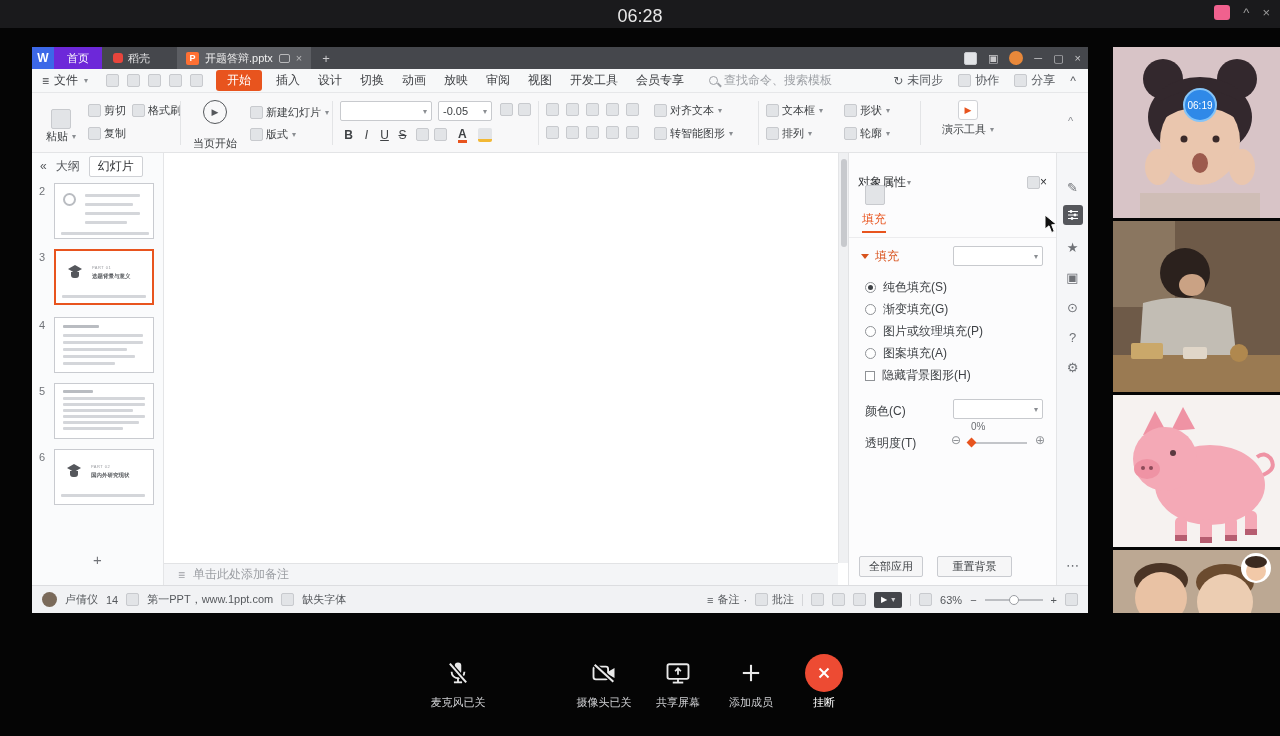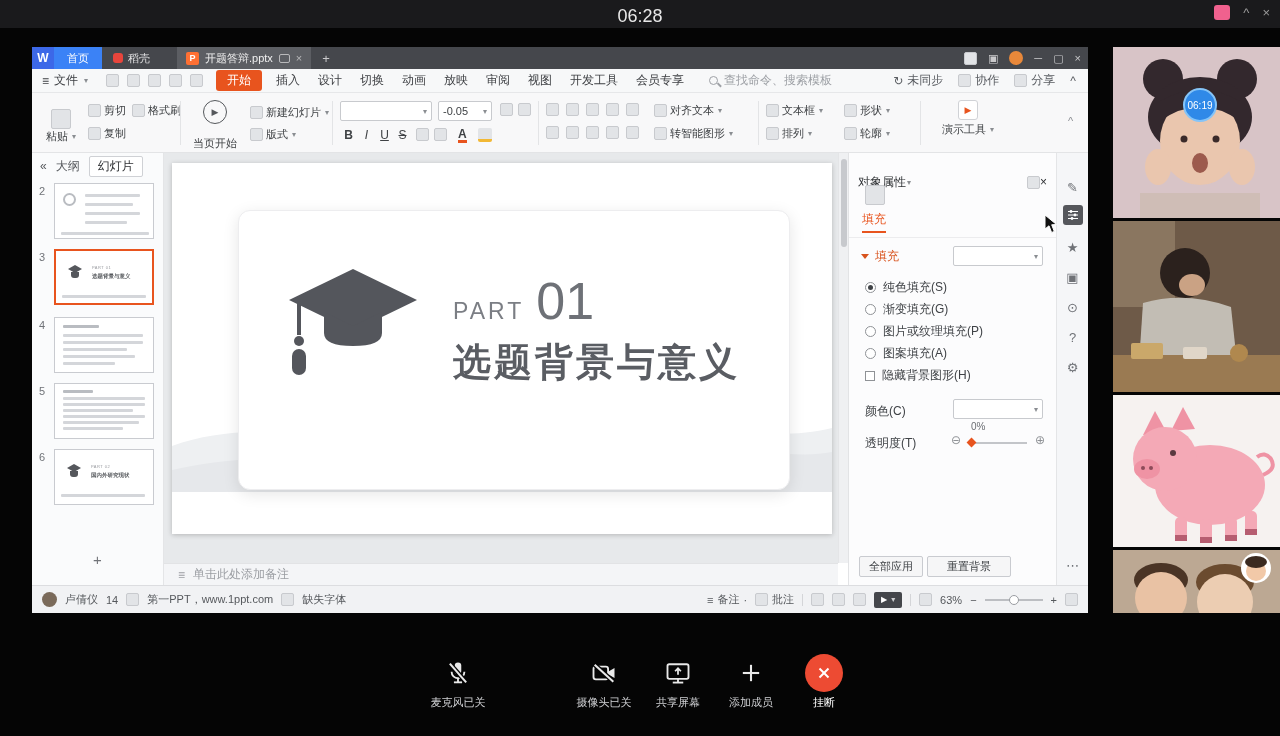--- a/index.html
+++ b/index.html
@@ -9,21 +9,21 @@
 .abs{position:absolute}
 
 #topbar{position:absolute;left:0;top:0;width:1280px;height:28px;background:#1a1a1c}
 .clock{position:absolute;left:0;right:0;top:6px;text-align:center;color:#e8e8e8;font-size:18px}
 .tb-right{position:absolute;right:10px;top:5px;display:flex;align-items:center;gap:13px;color:#9a9a9a;font-size:13px}
 .pinkbadge{width:16px;height:15px;border-radius:3px;background:#f0618e;display:inline-block}
 
 #wps{position:absolute;left:32px;top:47px;width:1056px;height:566px;background:#fff}
 .tabbar{position:absolute;left:0;top:0;width:100%;height:22px;background:#45474c;display:flex;align-items:center;font-size:11px;color:#d6d7d9}
 .wlogo{width:22px;height:22px;background:#3c68e8;color:#fff;display:flex;align-items:center;justify-content:center;font-weight:bold;font-size:12px}
-.t-home{height:22px;display:flex;align-items:center;padding:0 13px;background:#3b82f6;color:#fff}
+.t-home{height:22px;display:flex;align-items:center;padding:0 13px;background:#6d28d9;color:#fff}
 .t-docer{height:30px;display:flex;align-items:center;gap:5px;padding:0 11px;color:#e3e3e4}
 .docer-dot{width:10px;height:10px;border-radius:3px;background:#e8453c}
 .t-doc{height:22px;display:flex;align-items:center;gap:6px;padding:0 9px;background:#5c5e63;color:#f0f0f0;margin-left:16px}
 .pptico{width:13px;height:13px;border-radius:2px;background:#ff7033;color:#fff;font-size:9px;font-weight:bold;display:flex;align-items:center;justify-content:center}
 .bubble{width:11px;height:9px;border:1px solid #b9b9bb;border-radius:2px;display:inline-block}
 .t-close{color:#b8b8ba;font-size:11px}
 .t-plus{margin-left:11px;color:#c9c9cb;font-size:13px}
 .tabbar-right{margin-left:auto;display:flex;align-items:center;gap:11px;padding-right:7px;color:#c9c9cb;font-size:11px}
 .avatar-o{width:14px;height:14px;border-radius:50%;background:#e8883a;display:inline-block}
 
@@ -370,42 +370,20 @@
         <span class="m-cap" style="left:12px;top:14px"></span>
         <span class="m-cap2" style="left:15px;top:21px"></span>
         <span class="m-part" style="left:36px;top:14px">PART 02</span>
         <span class="m-title" style="left:36px;top:22px">国内外研究现状</span>
         <span class="m-ln" style="left:6px;top:44px;width:84px"></span>
       </div>
 
       <div class="lp-add">+</div>
     </div>
 
-    <div class="canvas">
-      <div class="slide">
-        <svg class="waves" viewBox="0 0 660 92" preserveAspectRatio="none">
-          <path d="M0,46 C110,6 240,66 370,36 C490,8 580,48 660,28 L660,92 0,92 Z" fill="#eef0f2"></path>
-          <path d="M0,70 C150,36 300,86 450,56 C550,36 610,62 660,52 L660,92 0,92 Z" fill="#e6e8eb"></path>
-        </svg>
-        <div class="card">
-          <svg class="cap" width="132" height="116" viewBox="0 0 132 116">
-            <polygon points="66,2 130,33 66,64 2,33" fill="#54565c"></polygon>
-            <path d="M37,45 L37,66 Q37,79 66,79 Q95,79 95,66 L95,45 L66,59 Z" fill="#54565c"></path>
-            <line x1="12" y1="36" x2="12" y2="68" stroke="#54565c" stroke-width="4"></line>
-            <circle cx="12" cy="74" r="5" fill="#54565c"></circle>
-            <rect x="5" y="82" width="14" height="26" rx="7" fill="#54565c"></rect>
-          </svg>
-          <div class="partrow">
-            <span class="part-l">PART</span>
-            <span class="part-n">01</span>
-          </div>
-          <div class="stitle">选题背景与意义</div>
-        </div>
-      </div>
-    </div>
     <div class="vscroll">
       <div class="vthumb"></div>
     </div>
 
     <div class="notes">
       <span>≡</span>
       <span>单击此处添加备注</span>
     </div>
 
     <div class="props">
@@ -456,21 +434,21 @@
 
       <span class="abs" style="left:16px;top:282px">透明度(T)</span>
       <span class="abs" style="left:122px;top:268px;font-size:10px;color:#6b6e73">0%</span>
       <span class="abs" style="left:102px;top:280px;color:#8f9296">⊖</span>
       <div class="ttrack abs" style="left:120px;top:289px">
         <span class="tmark"></span>
       </div>
       <span class="abs" style="left:186px;top:280px;color:#8f9296">⊕</span>
 
       <div class="p-btn" style="left:10px;bottom:8px;width:64px">全部应用</div>
-      <div class="p-btn" style="left:78px;bottom:8px;width:84px">重置背景</div>
+      <div class="p-btn" style="left:88px;bottom:8px;width:75px">重置背景</div>
     </div>
 
     <div class="strip">
       <span class="s-ic" style="top:24px">✎</span>
       <span class="s-ic sel" style="top:52px">
         <svg width="12" height="12" viewBox="0 0 12 12">
             <line x1="1" y1="2.5" x2="11" y2="2.5" stroke="#fff"></line>
             <line x1="1" y1="6" x2="11" y2="6" stroke="#fff"></line>
             <line x1="1" y1="9.5" x2="11" y2="9.5" stroke="#fff"></line>
             <circle cx="4" cy="2.5" r="1.4" fill="#fff"></circle>

